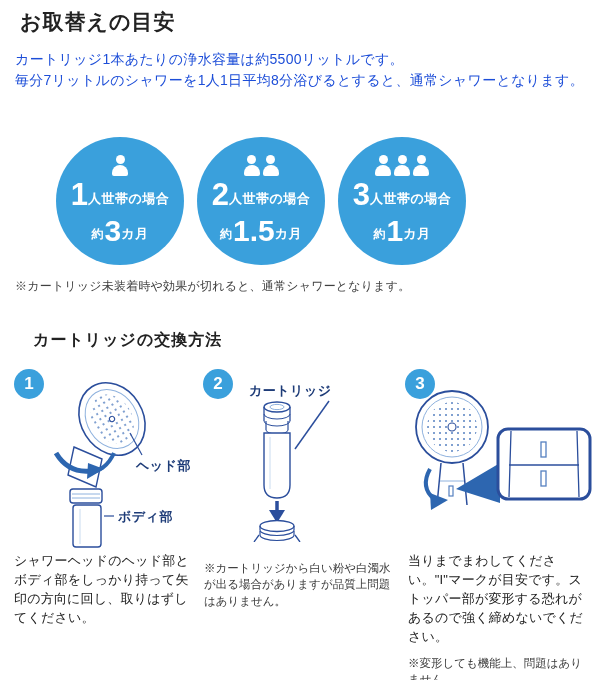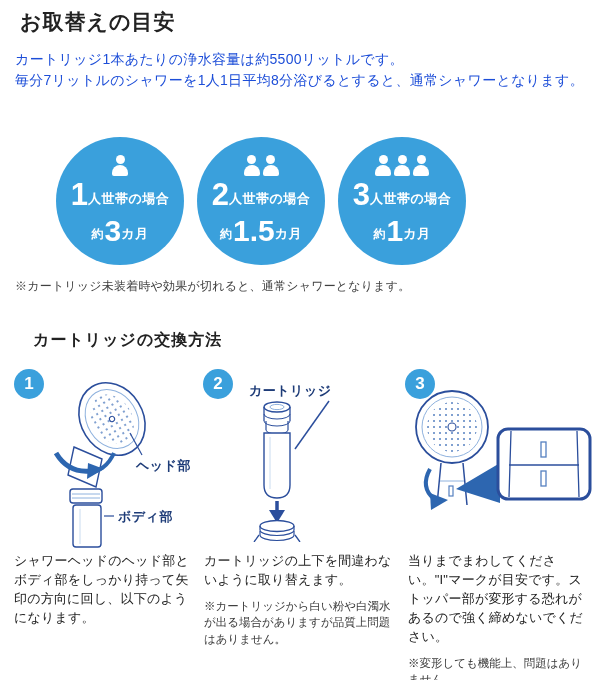--- a/index.html
+++ b/index.html
@@ -137,21 +137,21 @@
 
       <rect x="33" y="136" width="28" height="42" rx="3" fill="#fff" stroke="#2B4E9C" stroke-width="1.4"></rect>
       <line x1="40" y1="140" x2="40" y2="175" stroke="#C9DCF0" stroke-width="1"></line>
 
       <line x1="90" y1="64" x2="102" y2="86" stroke="#2B4E9C" stroke-width="1.2"></line>
       <text x="96" y="101">ヘッド部</text>
       <line x1="64" y1="147" x2="74" y2="147" stroke="#2B4E9C" stroke-width="1.2"></line>
       <text x="78" y="152">ボディ部</text>
     </svg>
     <div class="step-text">
-      <div class="step-desc">シャワーヘッドのヘッド部とボディ部をしっかり持って矢印の方向に回し、以下のようになります。</div>
+      <div class="step-desc">シャワーヘッドのヘッド部とボディ部をしっかり持って矢印の方向に回し、取りはずしてください。</div>
     </div>
   </div>
 
   <div class="step-col col2">
     <div class="step-badge">2</div>
     <svg class="illus" width="185" height="165" viewBox="0 0 185 165">
 
       <text x="44" y="18">カートリッジ</text>
       <line x1="124" y1="24" x2="90" y2="72" stroke="#2B4E9C" stroke-width="1.5"></line>
 
@@ -172,21 +172,20 @@
       <polygon points="64,133 80,133 72,146" fill="#2B4E9C"></polygon>
 
       <g>
         <ellipse cx="72" cy="149" rx="17" ry="5.5" fill="#fff" stroke="#2B4E9C" stroke-width="1.3"></ellipse>
         <path d="M55,149 L55,153 A17,5.5 0 0 0 89,153 L89,149" fill="none" stroke="#2B4E9C" stroke-width="1.2"></path>
         <path d="M55,154 L55,158 A17,5.5 0 0 0 89,158 L89,154" fill="none" stroke="#2B4E9C" stroke-width="1.2"></path>
         <path d="M54,158 L49,165 M90,158 L95,165" stroke="#2B4E9C" stroke-width="1.3" fill="none"></path>
       </g>
     </svg>
     <div class="step-text">
-      <div class="step-desc">カートリッジの上下を間違わないように取り替えます。</div>
       <div class="step-note">※カートリッジから白い粉や白濁水が出る場合がありますが品質上問題はありません。</div>
     </div>
   </div>
 
   <div class="step-col col3">
     <div class="step-badge">3</div>
     <svg class="illus" width="195" height="160" viewBox="0 0 195 160">
       <defs>
         <pattern id="dots3" width="6" height="6" patternUnits="userSpaceOnUse">
             <circle cx="2" cy="2" r="1" fill="#5580C0"></circle>

